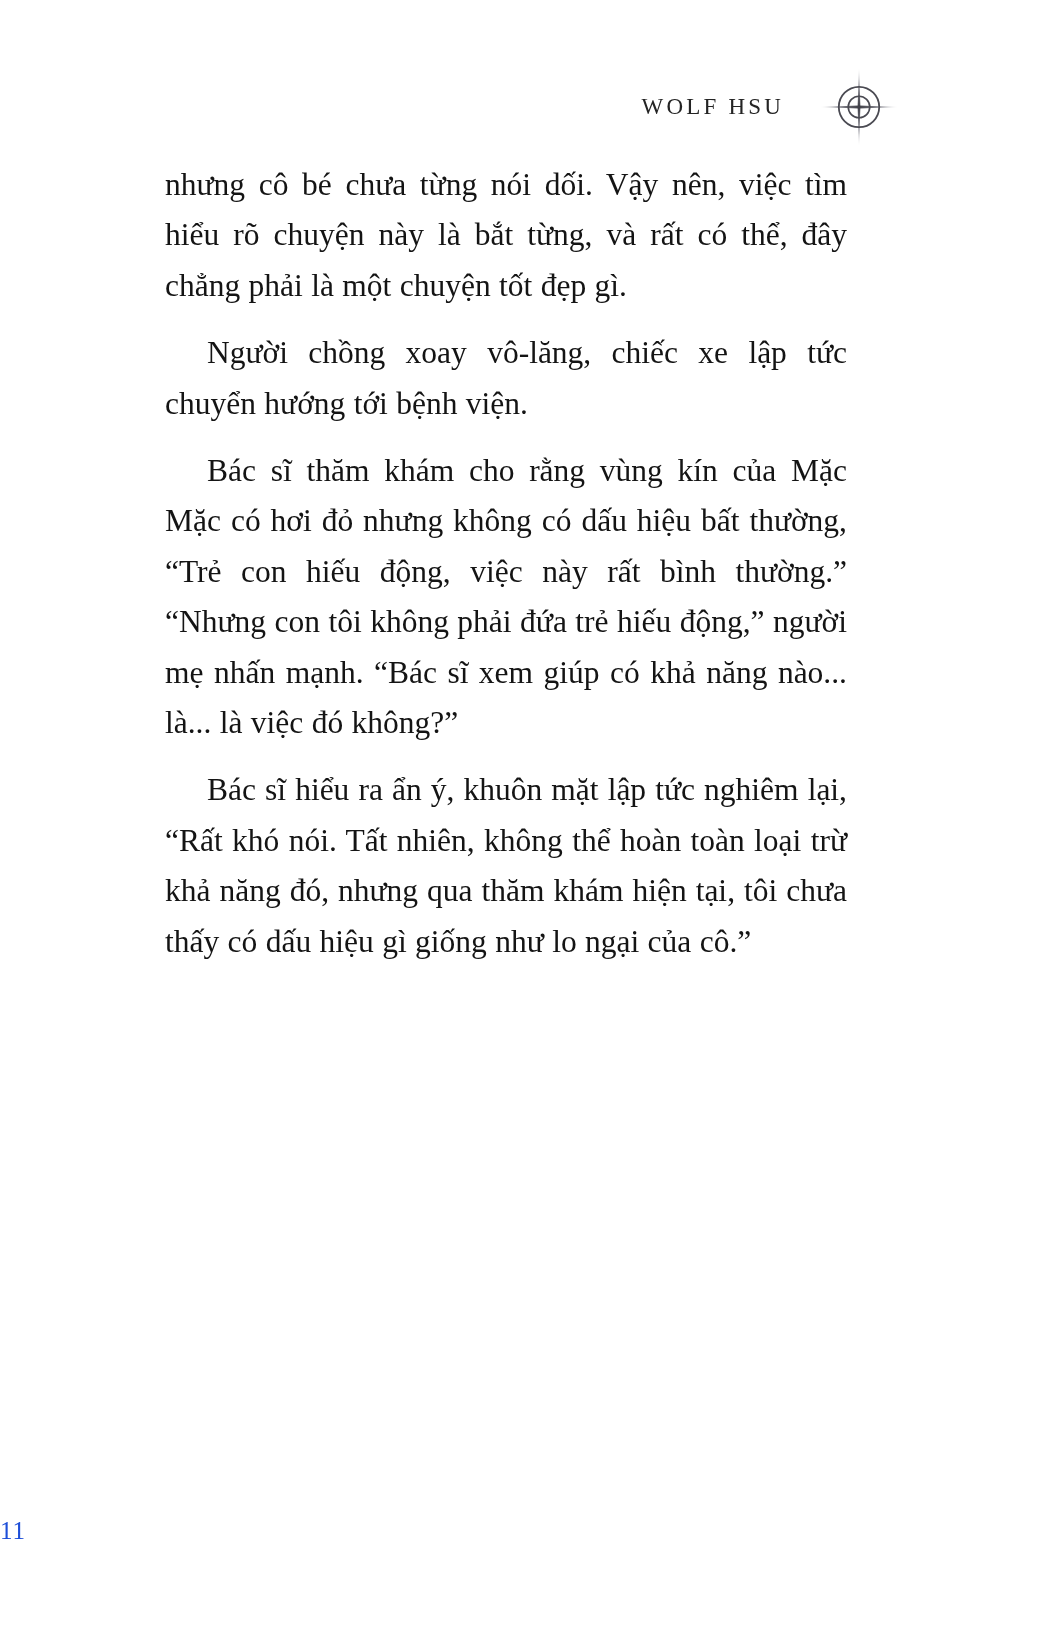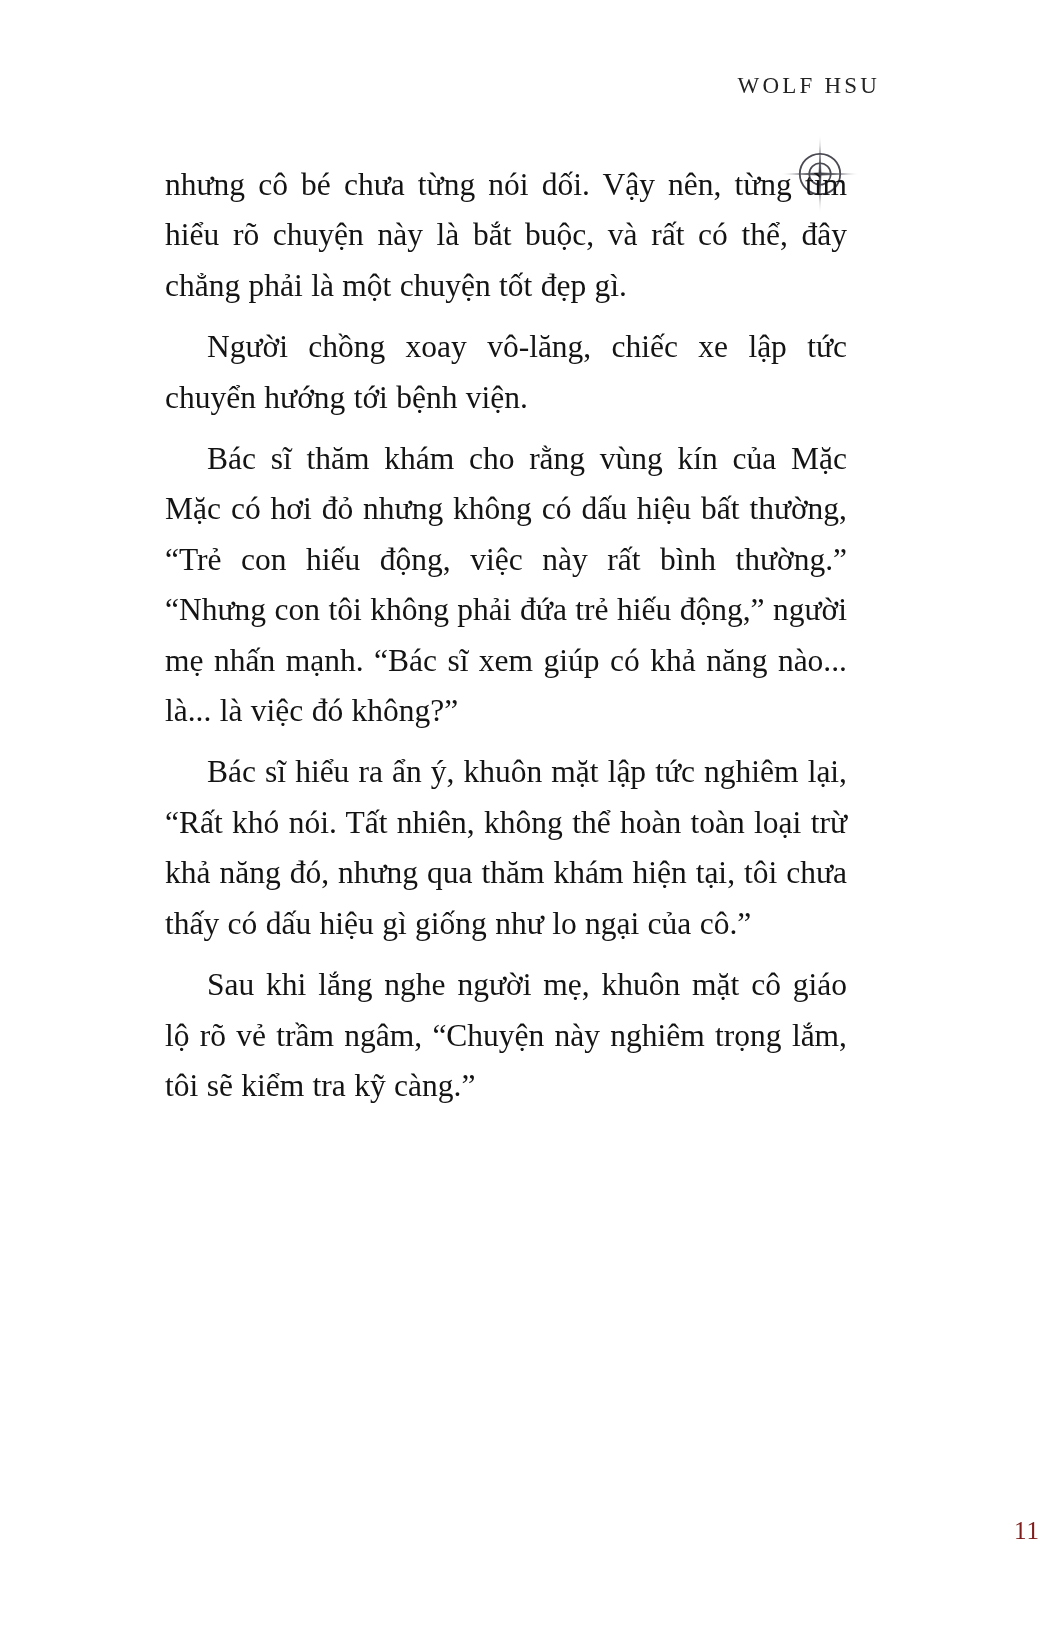--- a/index.html
+++ b/index.html
@@ -21,21 +21,20 @@
 
   
   .running-head {
     position: absolute;
     top: 74px;
     right: 160px;
     display: flex;
     align-items: center;
     gap: 32px;
     height: 64px;
-    flex-direction: column;
   }
 
   .running-head-title {
     font-family: "Liberation Serif", "DejaVu Serif", serif;
     font-size: 23px;
     font-variant: small-caps;
     text-transform: uppercase;
     letter-spacing: 3.2px;
     color: #242424;
     white-space: nowrap;
@@ -69,33 +68,33 @@
     word-spacing: 0.5px;
     -webkit-font-feature-settings: "liga" 1, "kern" 1;
     font-feature-settings: "liga" 1, "kern" 1;
   }
 
   .para:first-child {
     text-indent: 0;
   }
 
   .para + .para {
-    margin-top: 11px;
+    margin-top: 17px;
   }
 
   
   .folio {
     position: absolute;
     left: 0;
     right: 0;
     top: 1518px;
-    text-align: right;
+    text-align: left;
     font-size: 25px;
     letter-spacing: 1px;
-    color: #7f1d1d;
+    color: #1d4ed8;
     line-height: 1;
   }
 </style>
 </head>
 <body>
 
 <div class="page">
 
   <div class="running-head">
     <div class="running-head-title">WOLF HSU</div>
@@ -124,22 +123,21 @@
 
       <circle cx="50" cy="50" r="23.5" fill="none" stroke="#4a4a52" stroke-width="2.1"></circle>
 
       <circle cx="50" cy="50" r="12.5" fill="none" stroke="#4a4a52" stroke-width="1.9"></circle>
 
       <circle cx="50" cy="50" r="1.5" fill="#3f3f47"></circle>
     </svg>
   </div>
 
   <div class="textblock">
-    <p class="para">nhưng cô bé chưa từng nói dối. Vậy nên, từng tìm hiểu rõ chuyện này là bắt buộc, và rất có thể, đây chẳng phải là một chuyện tốt đẹp gì.</p>
+    <p class="para">nhưng cô bé chưa từng nói dối. Vậy nên, việc tìm hiểu rõ chuyện này là bắt từng, và rất có thể, đây chẳng phải là một chuyện tốt đẹp gì.</p>
     <p class="para">Người chồng xoay vô-lăng, chiếc xe lập tức chuyển hướng tới bệnh viện.</p>
     <p class="para">Bác sĩ thăm khám cho rằng vùng kín của Mặc Mặc có hơi đỏ nhưng không có dấu hiệu bất thường, “Trẻ con hiếu động, việc này rất bình thường.” “Nhưng con tôi không phải đứa trẻ hiếu động,” người mẹ nhấn mạnh. “Bác sĩ xem giúp có khả năng nào... là... là việc đó không?”</p>
     <p class="para">Bác sĩ hiểu ra ẩn ý, khuôn mặt lập tức nghiêm lại, “Rất khó nói. Tất nhiên, không thể hoàn toàn loại trừ khả năng đó, nhưng qua thăm khám hiện tại, tôi chưa thấy có dấu hiệu gì giống như lo ngại của cô.”</p>
-    <p class="para">Sau khi lắng nghe người mẹ, khuôn mặt cô giáo lộ rõ vẻ trầm ngâm, “Chuyện này nghiêm trọng lắm, tôi sẽ kiểm tra kỹ càng.”</p>
   </div>
 
   <div class="folio">11</div>
 
 </div>
 
 </body></html>

